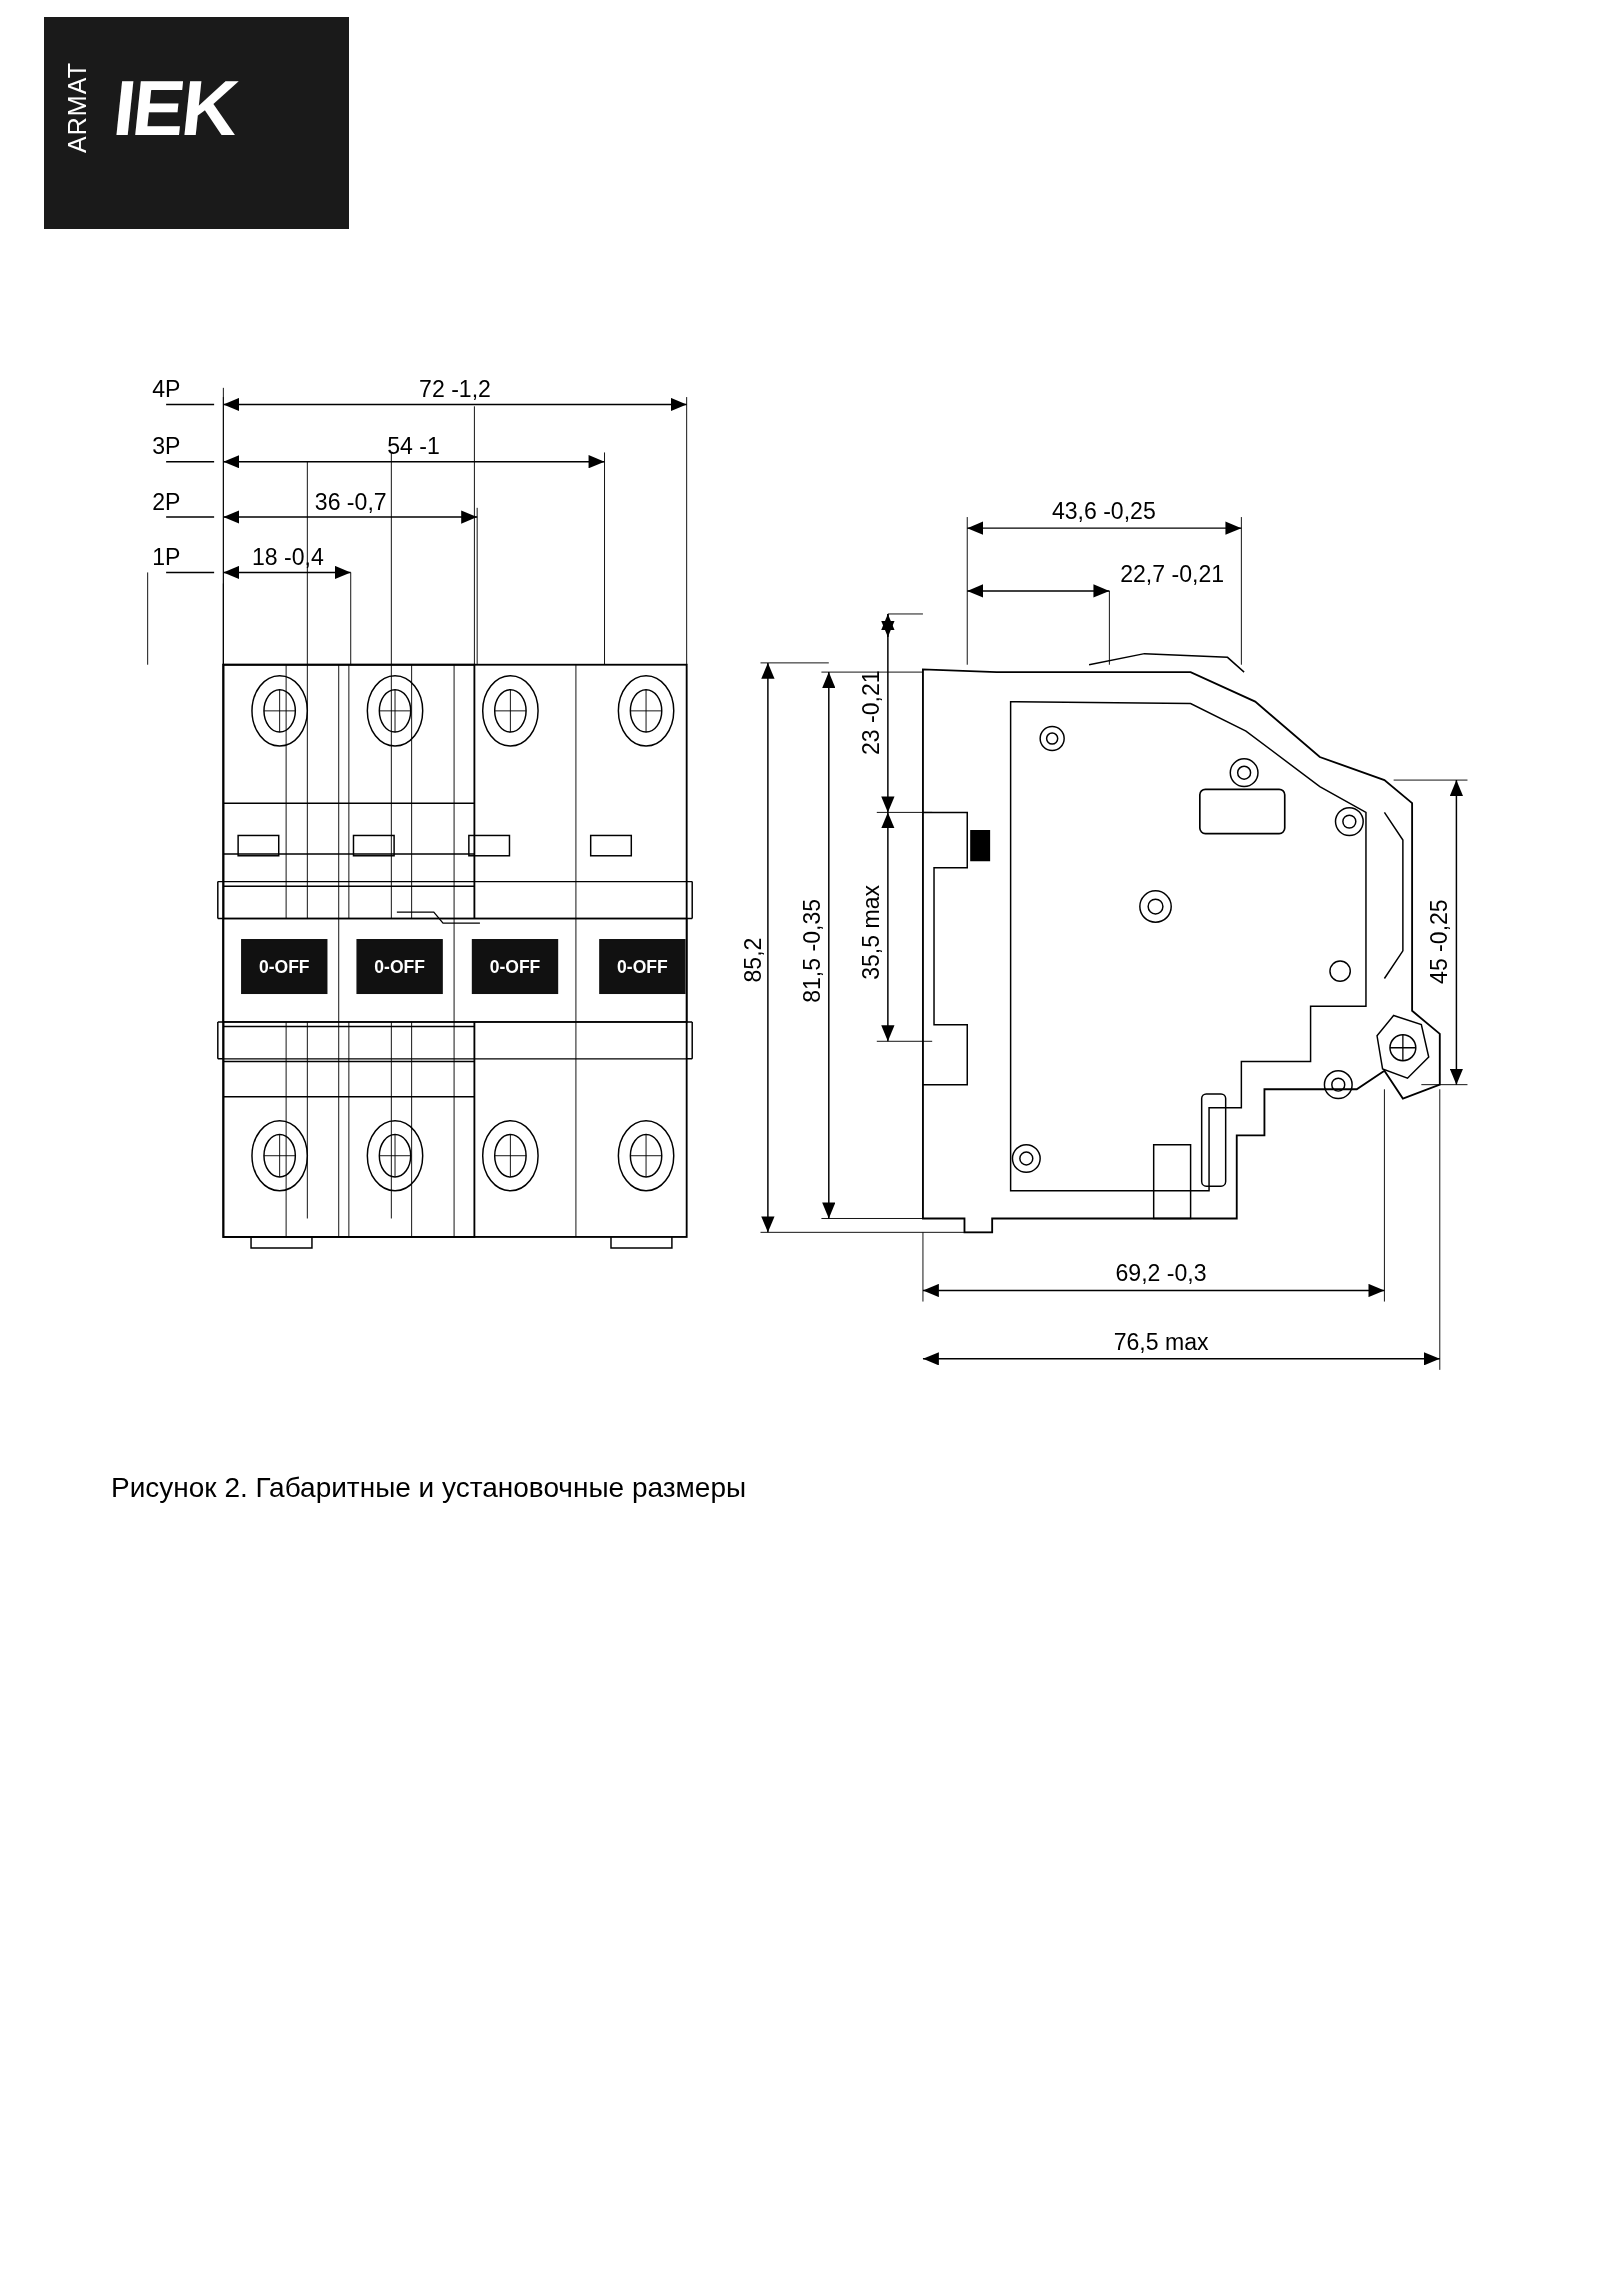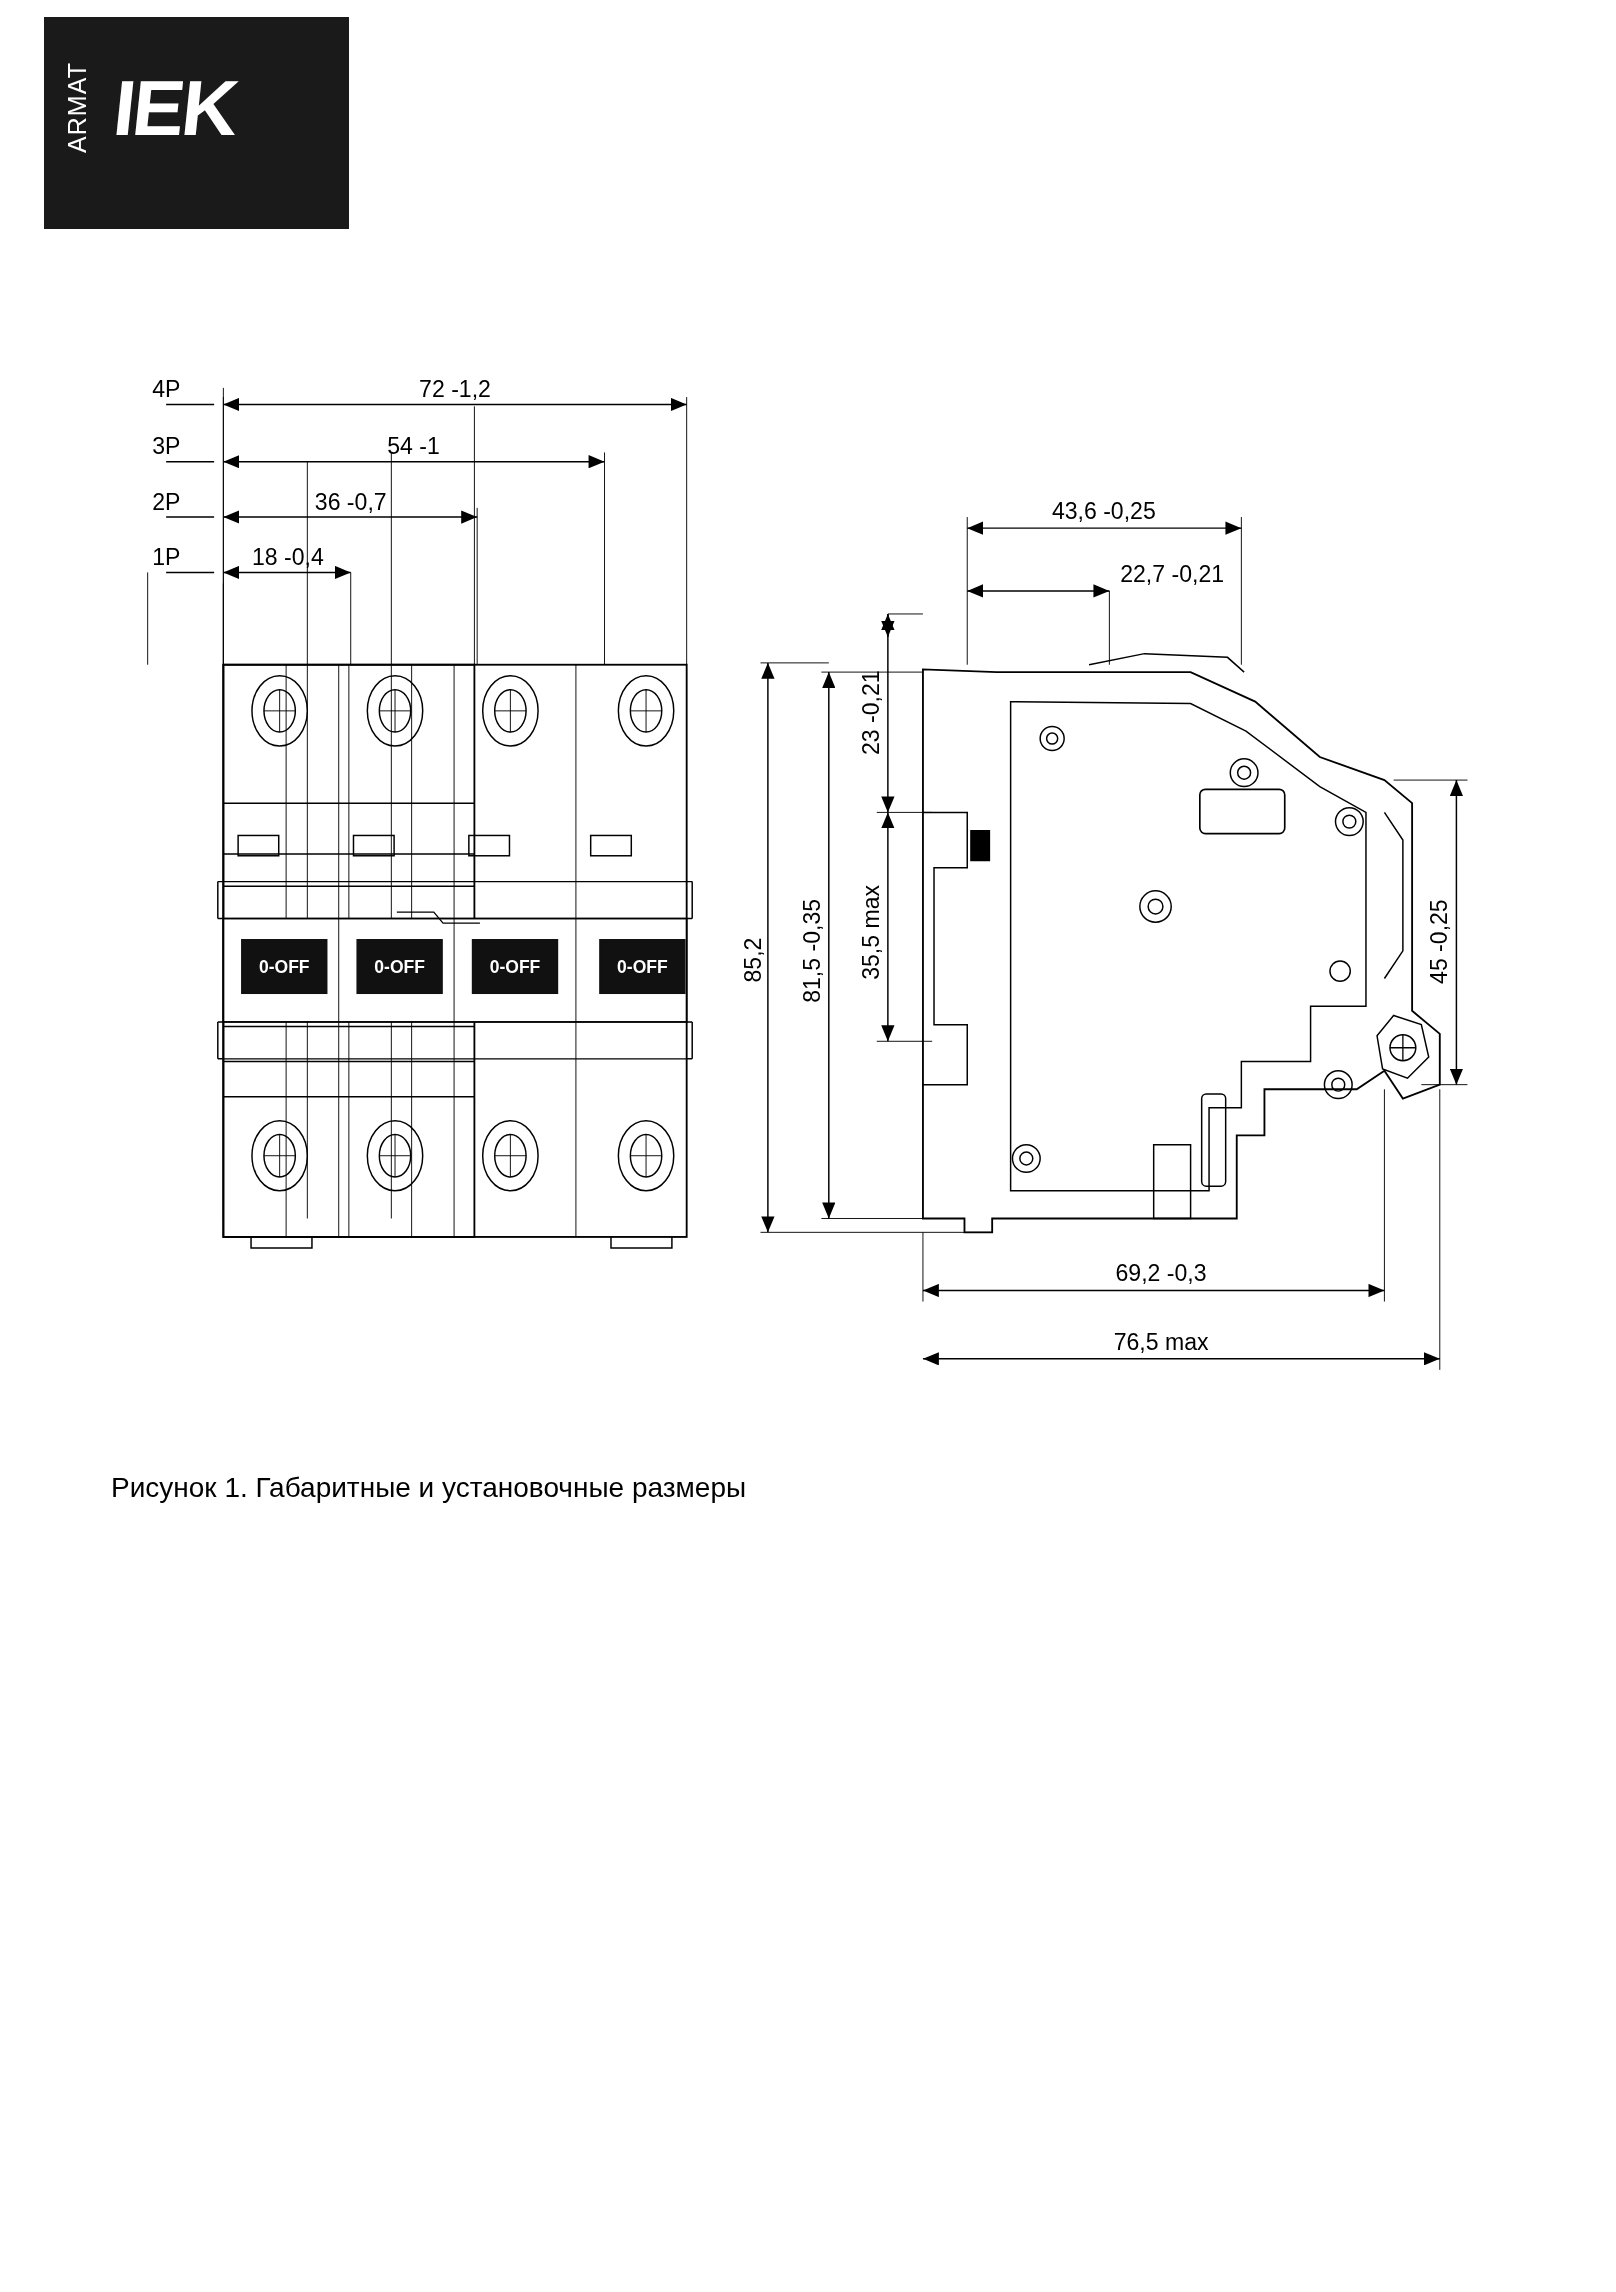--- a/index.html
+++ b/index.html
@@ -333,15 +333,15 @@
       <text class="dim-text" x="952" y="1010" text-anchor="middle" transform="rotate(-90 952 1010)">35,5 max</text>
       <text class="dim-text" x="888" y="1030" text-anchor="middle" transform="rotate(-90 888 1030)">81,5 -0,35</text>
       <text class="dim-text" x="824" y="1040" text-anchor="middle" transform="rotate(-90 824 1040)">85,2</text>
       <text class="dim-text" x="1568" y="1020" text-anchor="middle" transform="rotate(-90 1568 1020)">45 -0,25</text>
 
       <text class="dim-text" x="1258" y="1388" text-anchor="middle">69,2 -0,3</text>
       <text class="dim-text" x="1258" y="1462" text-anchor="middle">76,5 max</text>
     </g>
   </svg>
 
-  <div id="caption">Рисунок 1. Габаритные и установочные размеры</div>
+  <div id="caption">Рисунок 2. Габаритные и установочные размеры</div>
 </div>
 
 
 </body></html>

